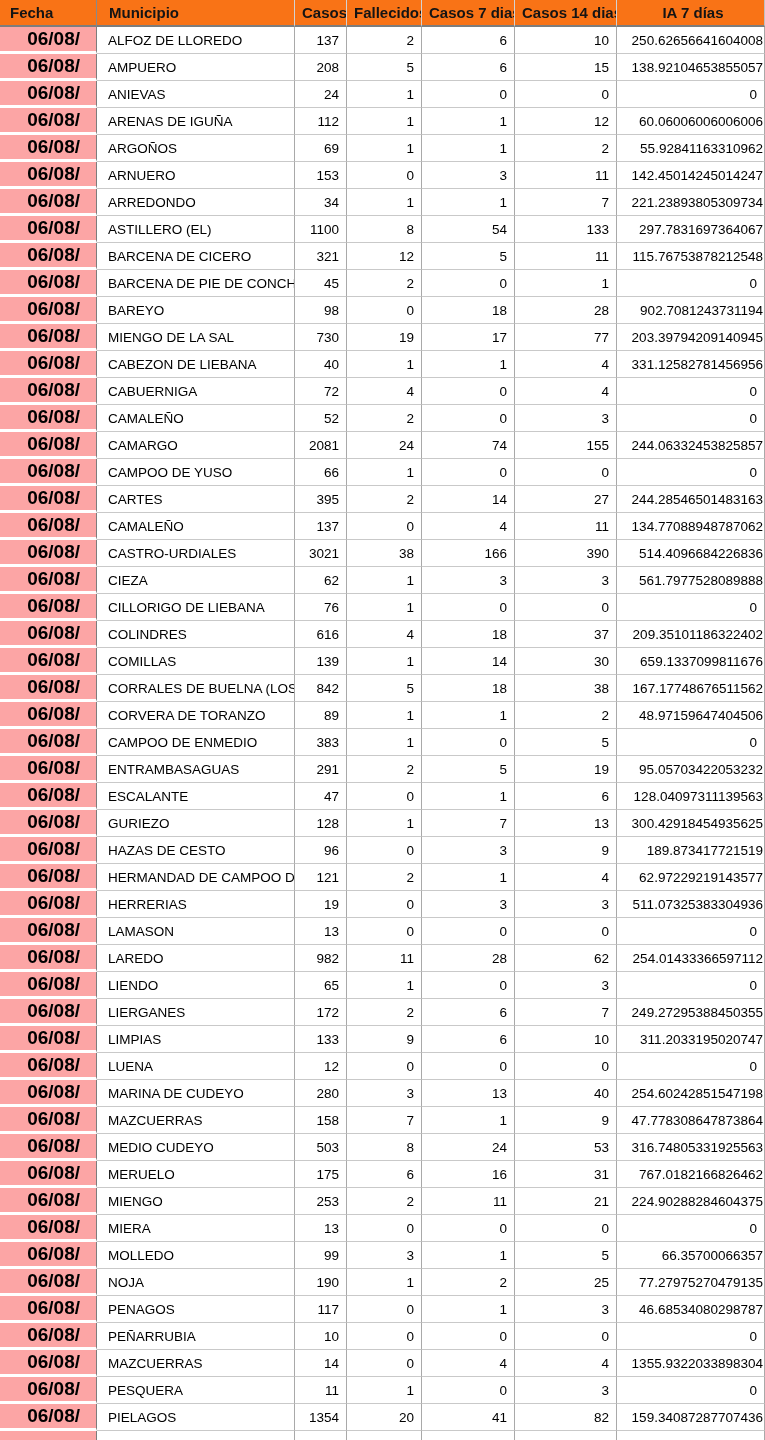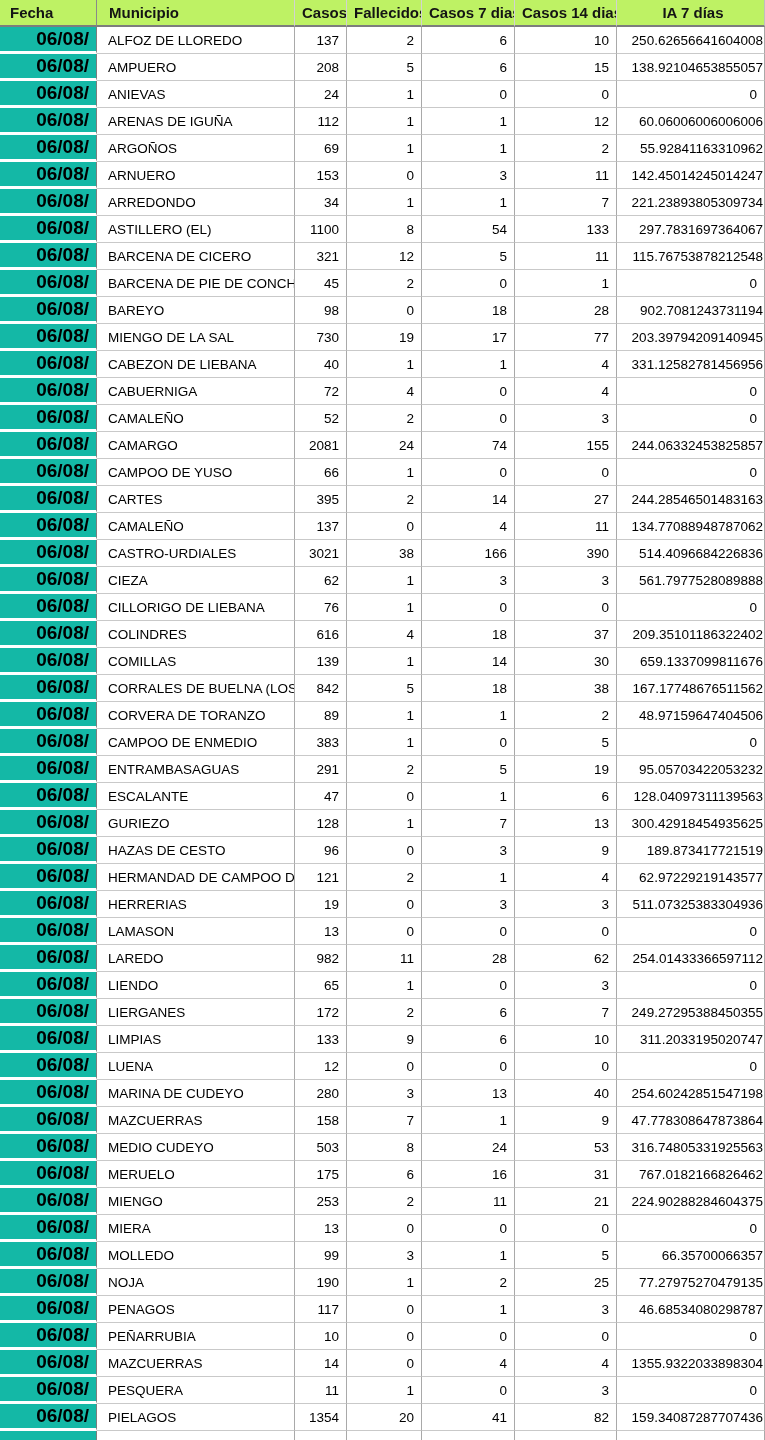--- a/index.html
+++ b/index.html
@@ -18,45 +18,45 @@
     width: 765px;
   }
   th, td {
     box-sizing: border-box;
     height: 27px;
     white-space: nowrap;
     overflow: hidden;
     vertical-align: middle;
   }
   th {
-    background: #bef264;
+    background: #f97316;
     color: #141414;
     font-size: 15px;
     font-weight: bold;
     text-align: left;
     padding: 0 2px 0 7px;
     border-bottom: 2px solid #7d7d7d;
     border-right: 1px solid #d2d2d2;
   }
   th.col-fecha { padding-left: 10px; border-right: 1px solid #8a8a8a; }
   th.col-municipio { padding-left: 12px; }
   th.col-ia7 { border-right: 1px solid #bfbfbf; text-align: center; }
   td {
     background: #ffffff;
     color: #000000;
     font-size: 13.5px;
     border-bottom: 1px solid #c9c9c9;
     border-right: 1px solid #a9a9a9;
   }
   td.fecha {
-    background: #14b8a6;
+    background: #fca5a5;
     font-weight: bold;
     font-size: 19px;
     text-align: right;
-    padding-right: 7px;
+    padding-right: 16px;
     border-bottom: 3px solid #ffffff;
     border-right: 1px solid #7d7d7d;
   }
   td.muni {
     text-align: left;
     padding-left: 11px;
   }
   td.num {
     text-align: right;
     padding-right: 7px;

